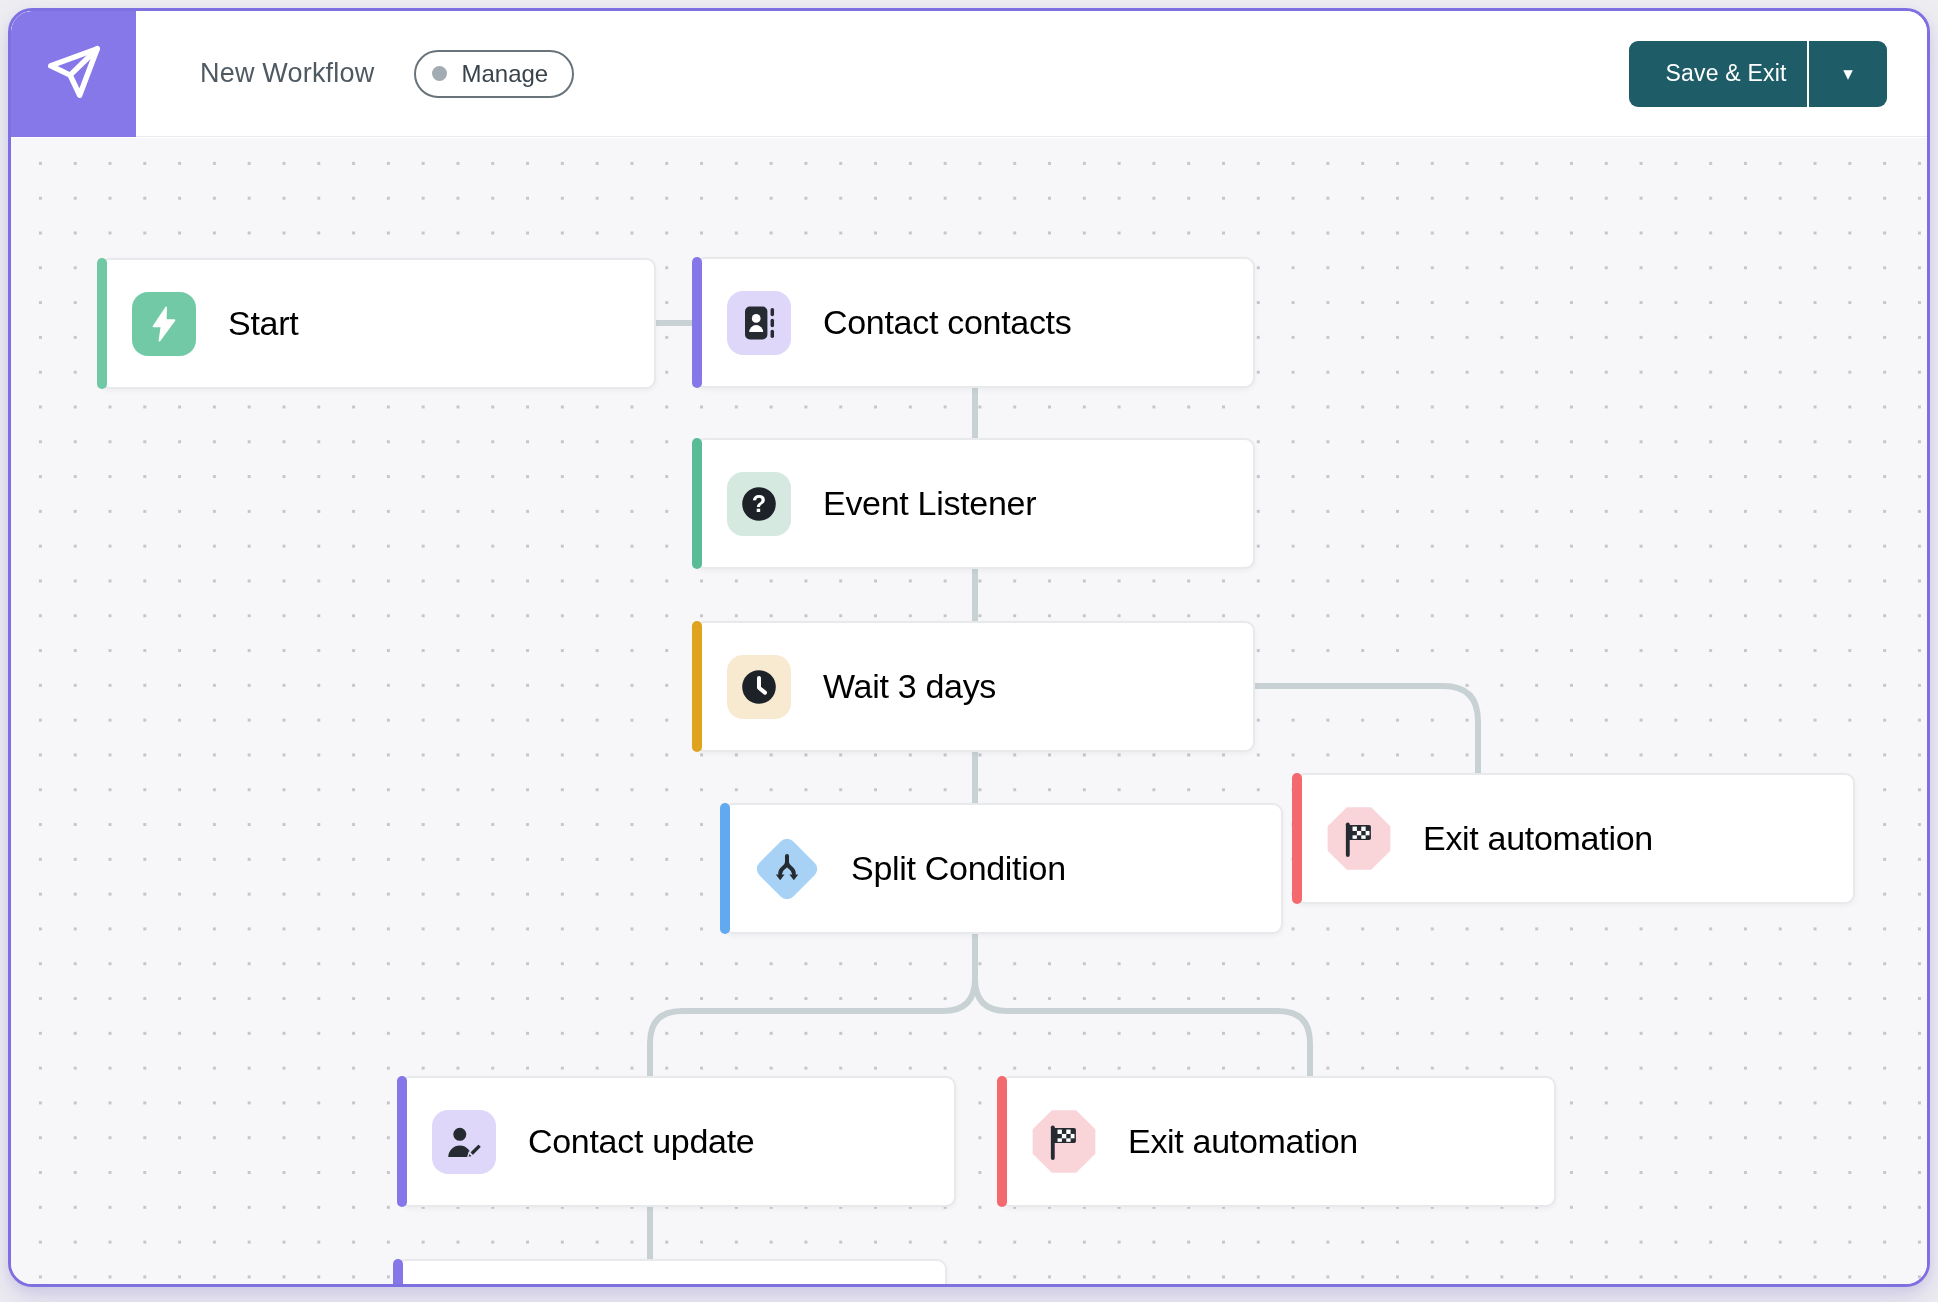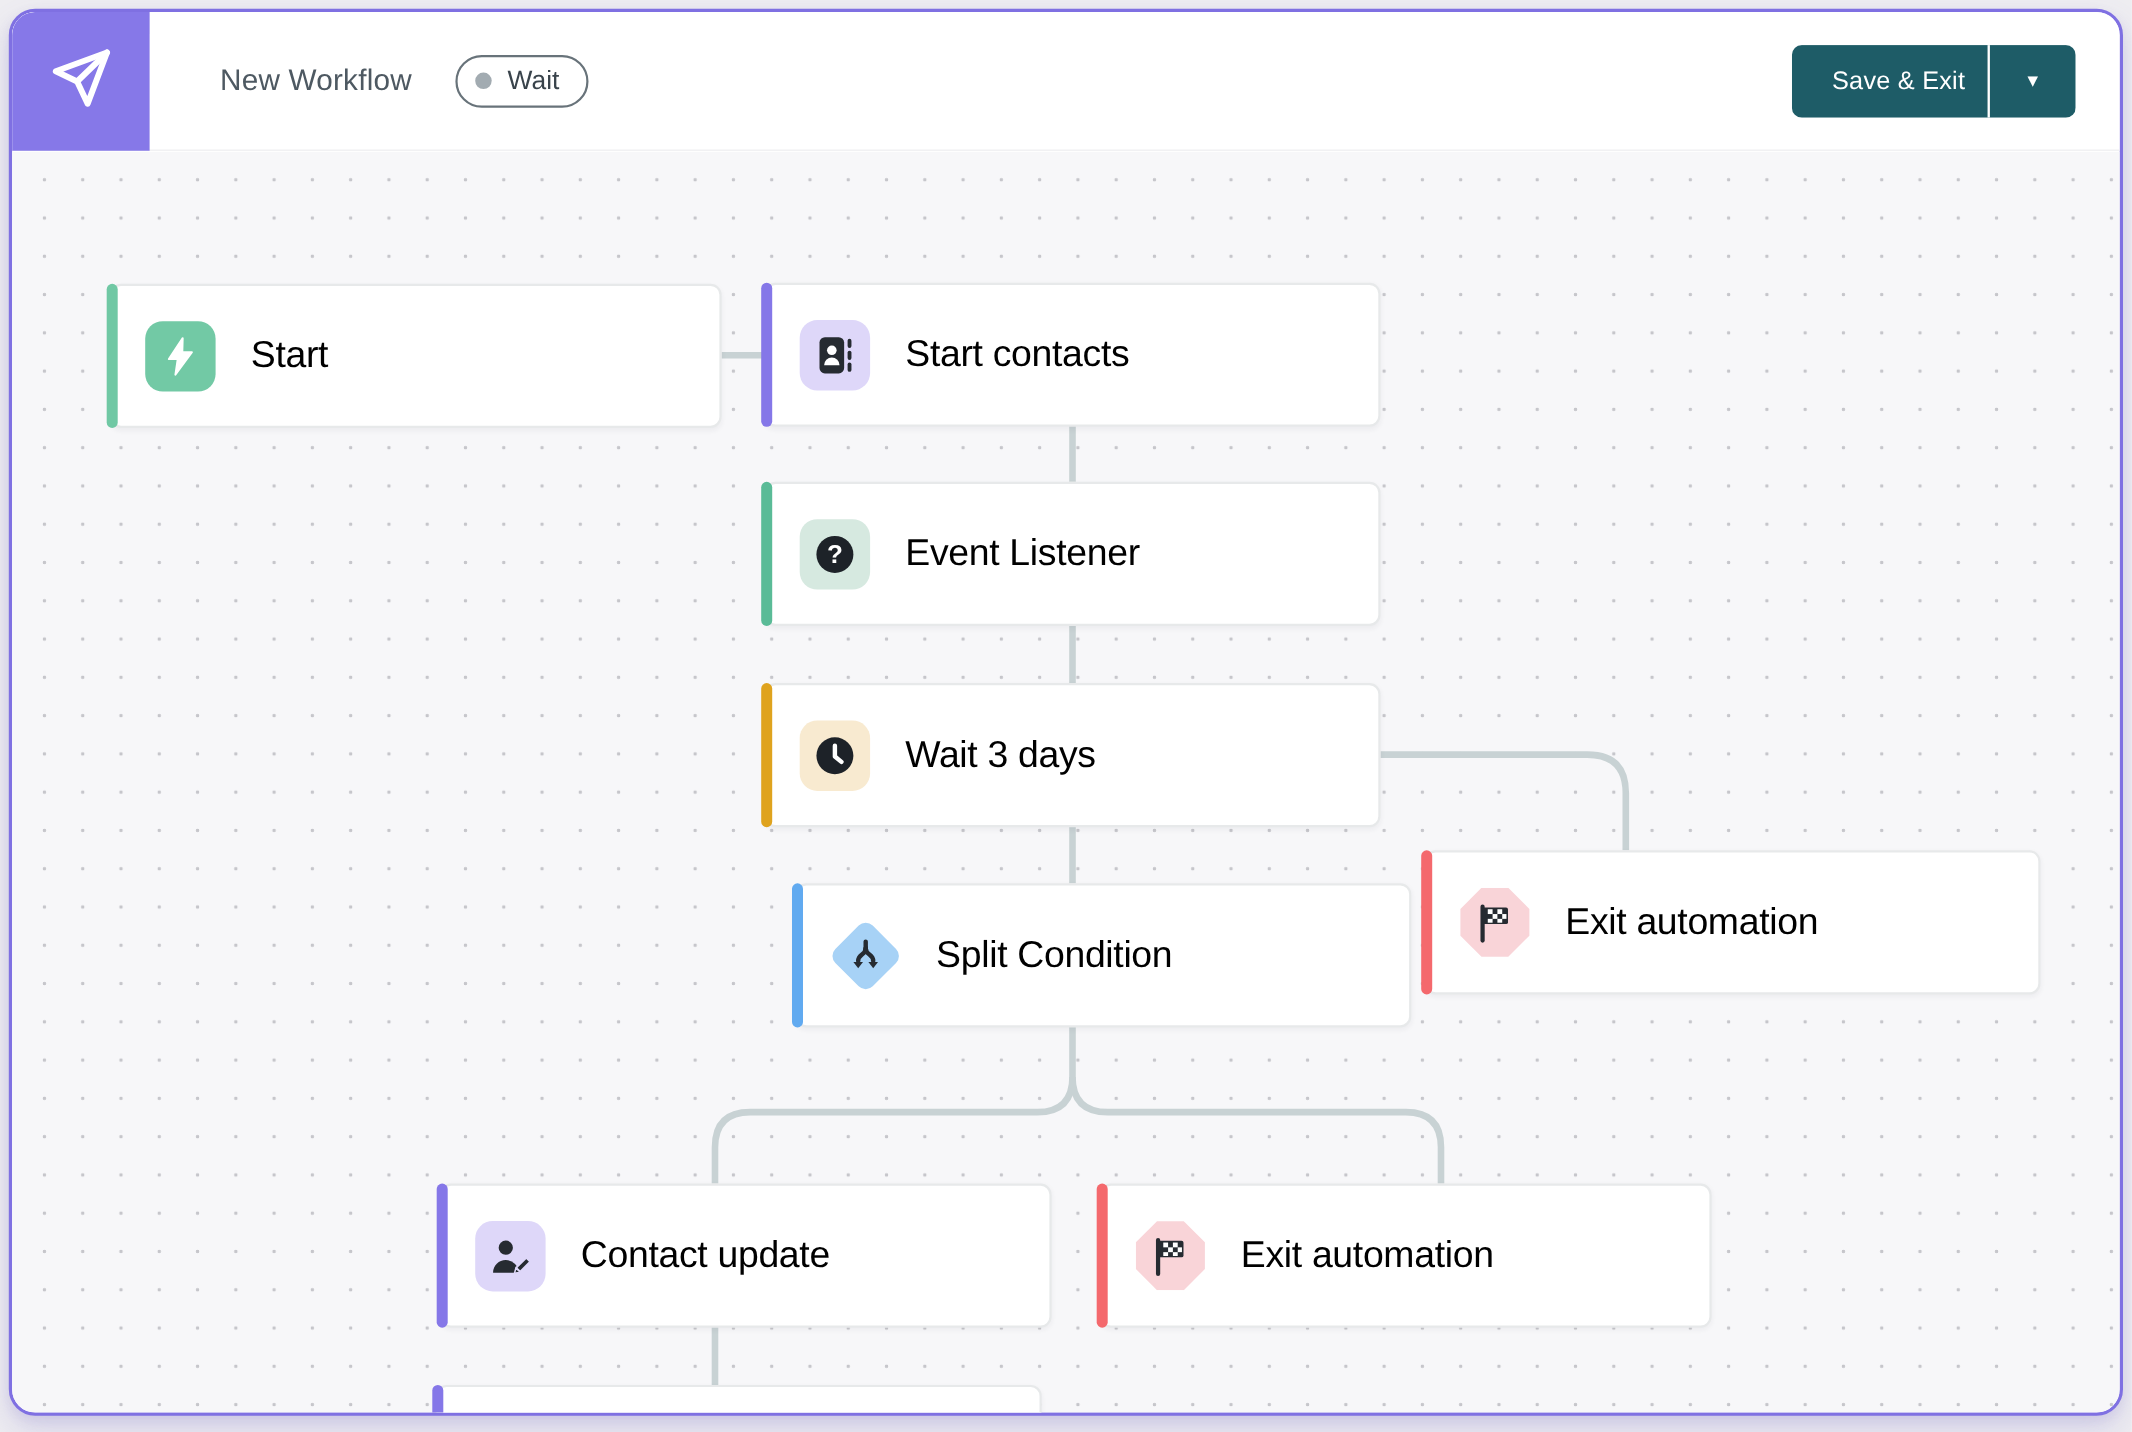--- a/index.html
+++ b/index.html
@@ -101,21 +101,21 @@
       <span>
         <svg viewBox="0 0 24 24" fill="none" stroke="#ffffff" stroke-width="2.1" stroke-linecap="round" stroke-linejoin="round" width="62" height="62">
           <path d="M21 3 L10.5 13.2"></path>
           <path d="M21 3 L14.2 21 L10.5 13.2 L3 9.6 Z"></path>
         </svg>
       </span>
     </div>
     <div class="page-title">New Workflow</div>
     <div class="badge">
       <span class="dot" style="background: rgb(162, 171, 177);"></span>
-      <span class="badge-label">Wait</span>
+      <span class="badge-label">Manage</span>
     </div>
     <div class="header-spacer"></div>
     <div class="save-split">
       <button class="save-main" style="background: rgb(30, 92, 103);">Save &amp; Exit</button>
       <button class="save-caret" style="background: rgb(30, 92, 103);">
         <span>▾</span>
       </button>
     </div>
   </div>
 
@@ -149,21 +149,21 @@
           <rect x="4" y="2.6" width="12.8" height="18.8" rx="2.8" fill="#262b31"></rect>
           <circle cx="10.4" cy="9.4" r="2.5" fill="#ffffff"></circle>
           <path d="M6.4 17.2 a4 4 0 0 1 8 0 Z" fill="#ffffff"></path>
           <g stroke="#262b31" stroke-width="2" stroke-linecap="round">
             <path d="M19.6 4.4 V7.2"></path>
               <path d="M19.6 10.6 V13.4"></path>
               <path d="M19.6 16.8 V19.6"></path>
           </g>
         </svg>
       </span>
-      <span class="node-label">Start contacts</span>
+      <span class="node-label">Contact contacts</span>
     </div>
 
     <div class="node n-event">
       <span class="accent" style="background: rgb(90, 187, 151);"></span>
       <span class="nicon" style="background: rgb(214, 233, 224);">
         <svg viewBox="0 0 24 24">
           <circle cx="12" cy="12" r="9.6" fill="#1d2228"></circle>
           <text x="12" y="16.6" text-anchor="middle" font-family="Liberation Sans, sans-serif" font-size="13.5" font-weight="bold" fill="#ffffff">?</text>
         </svg>
       </span>

